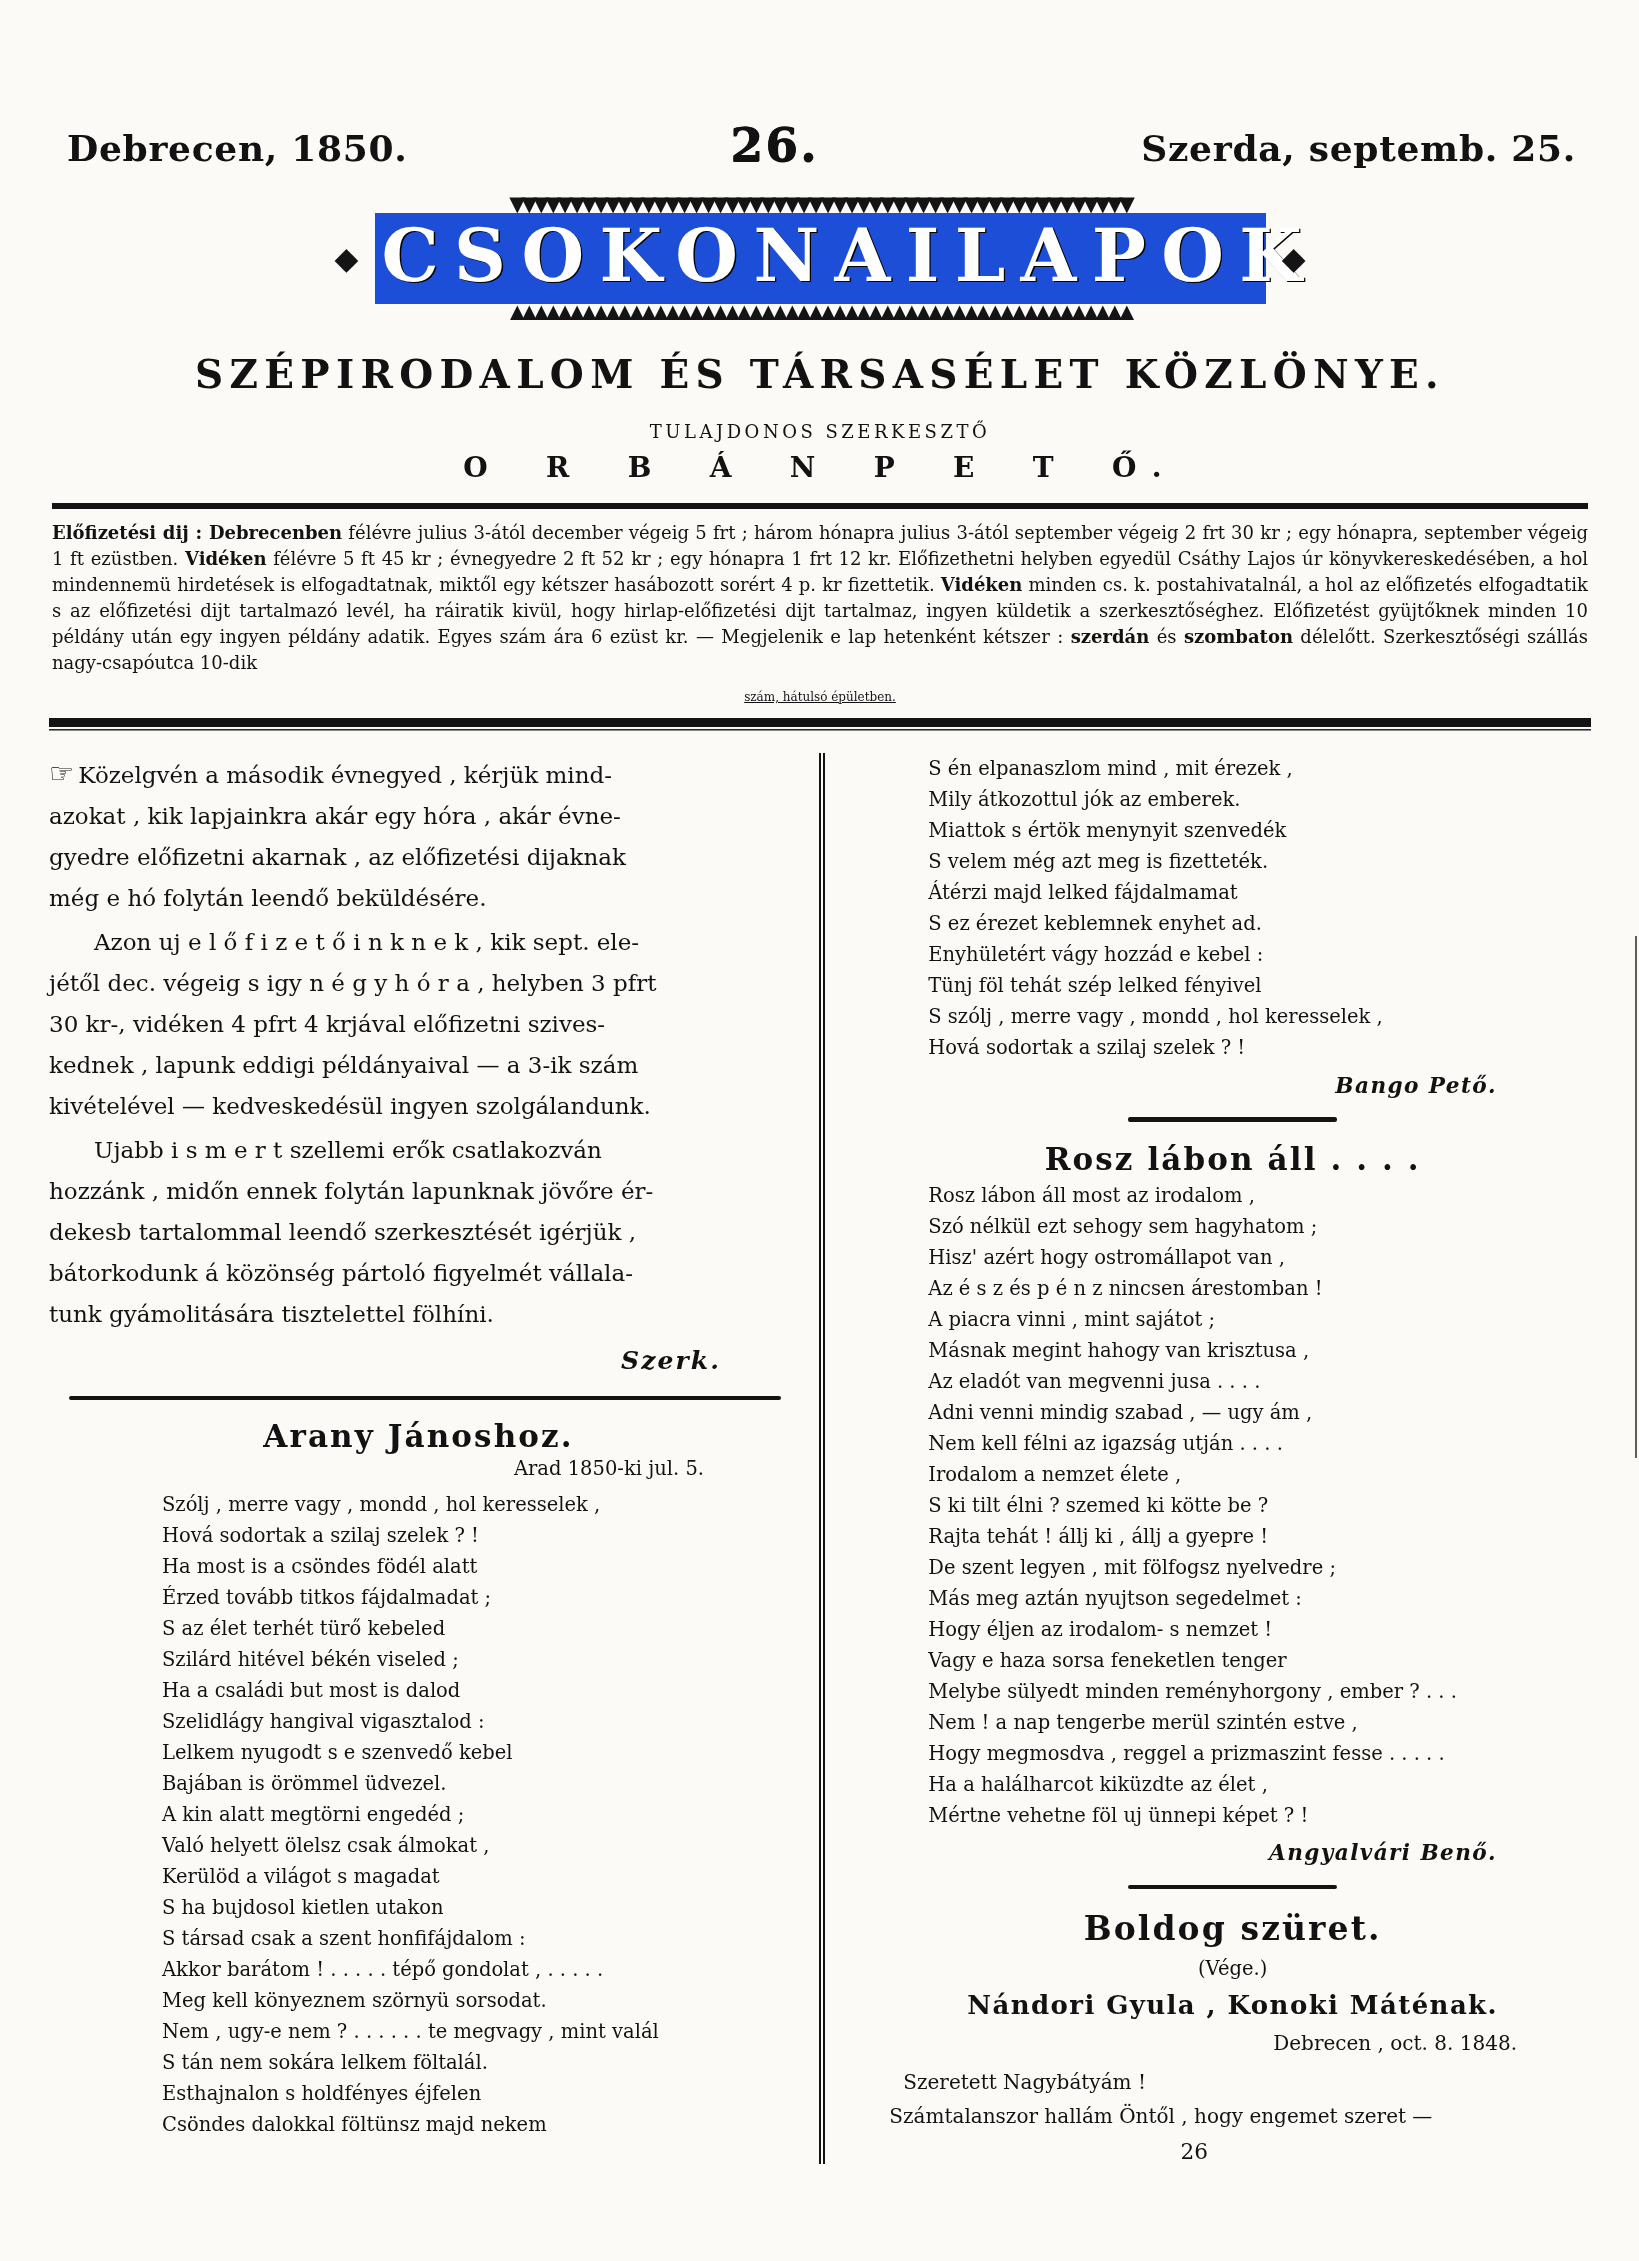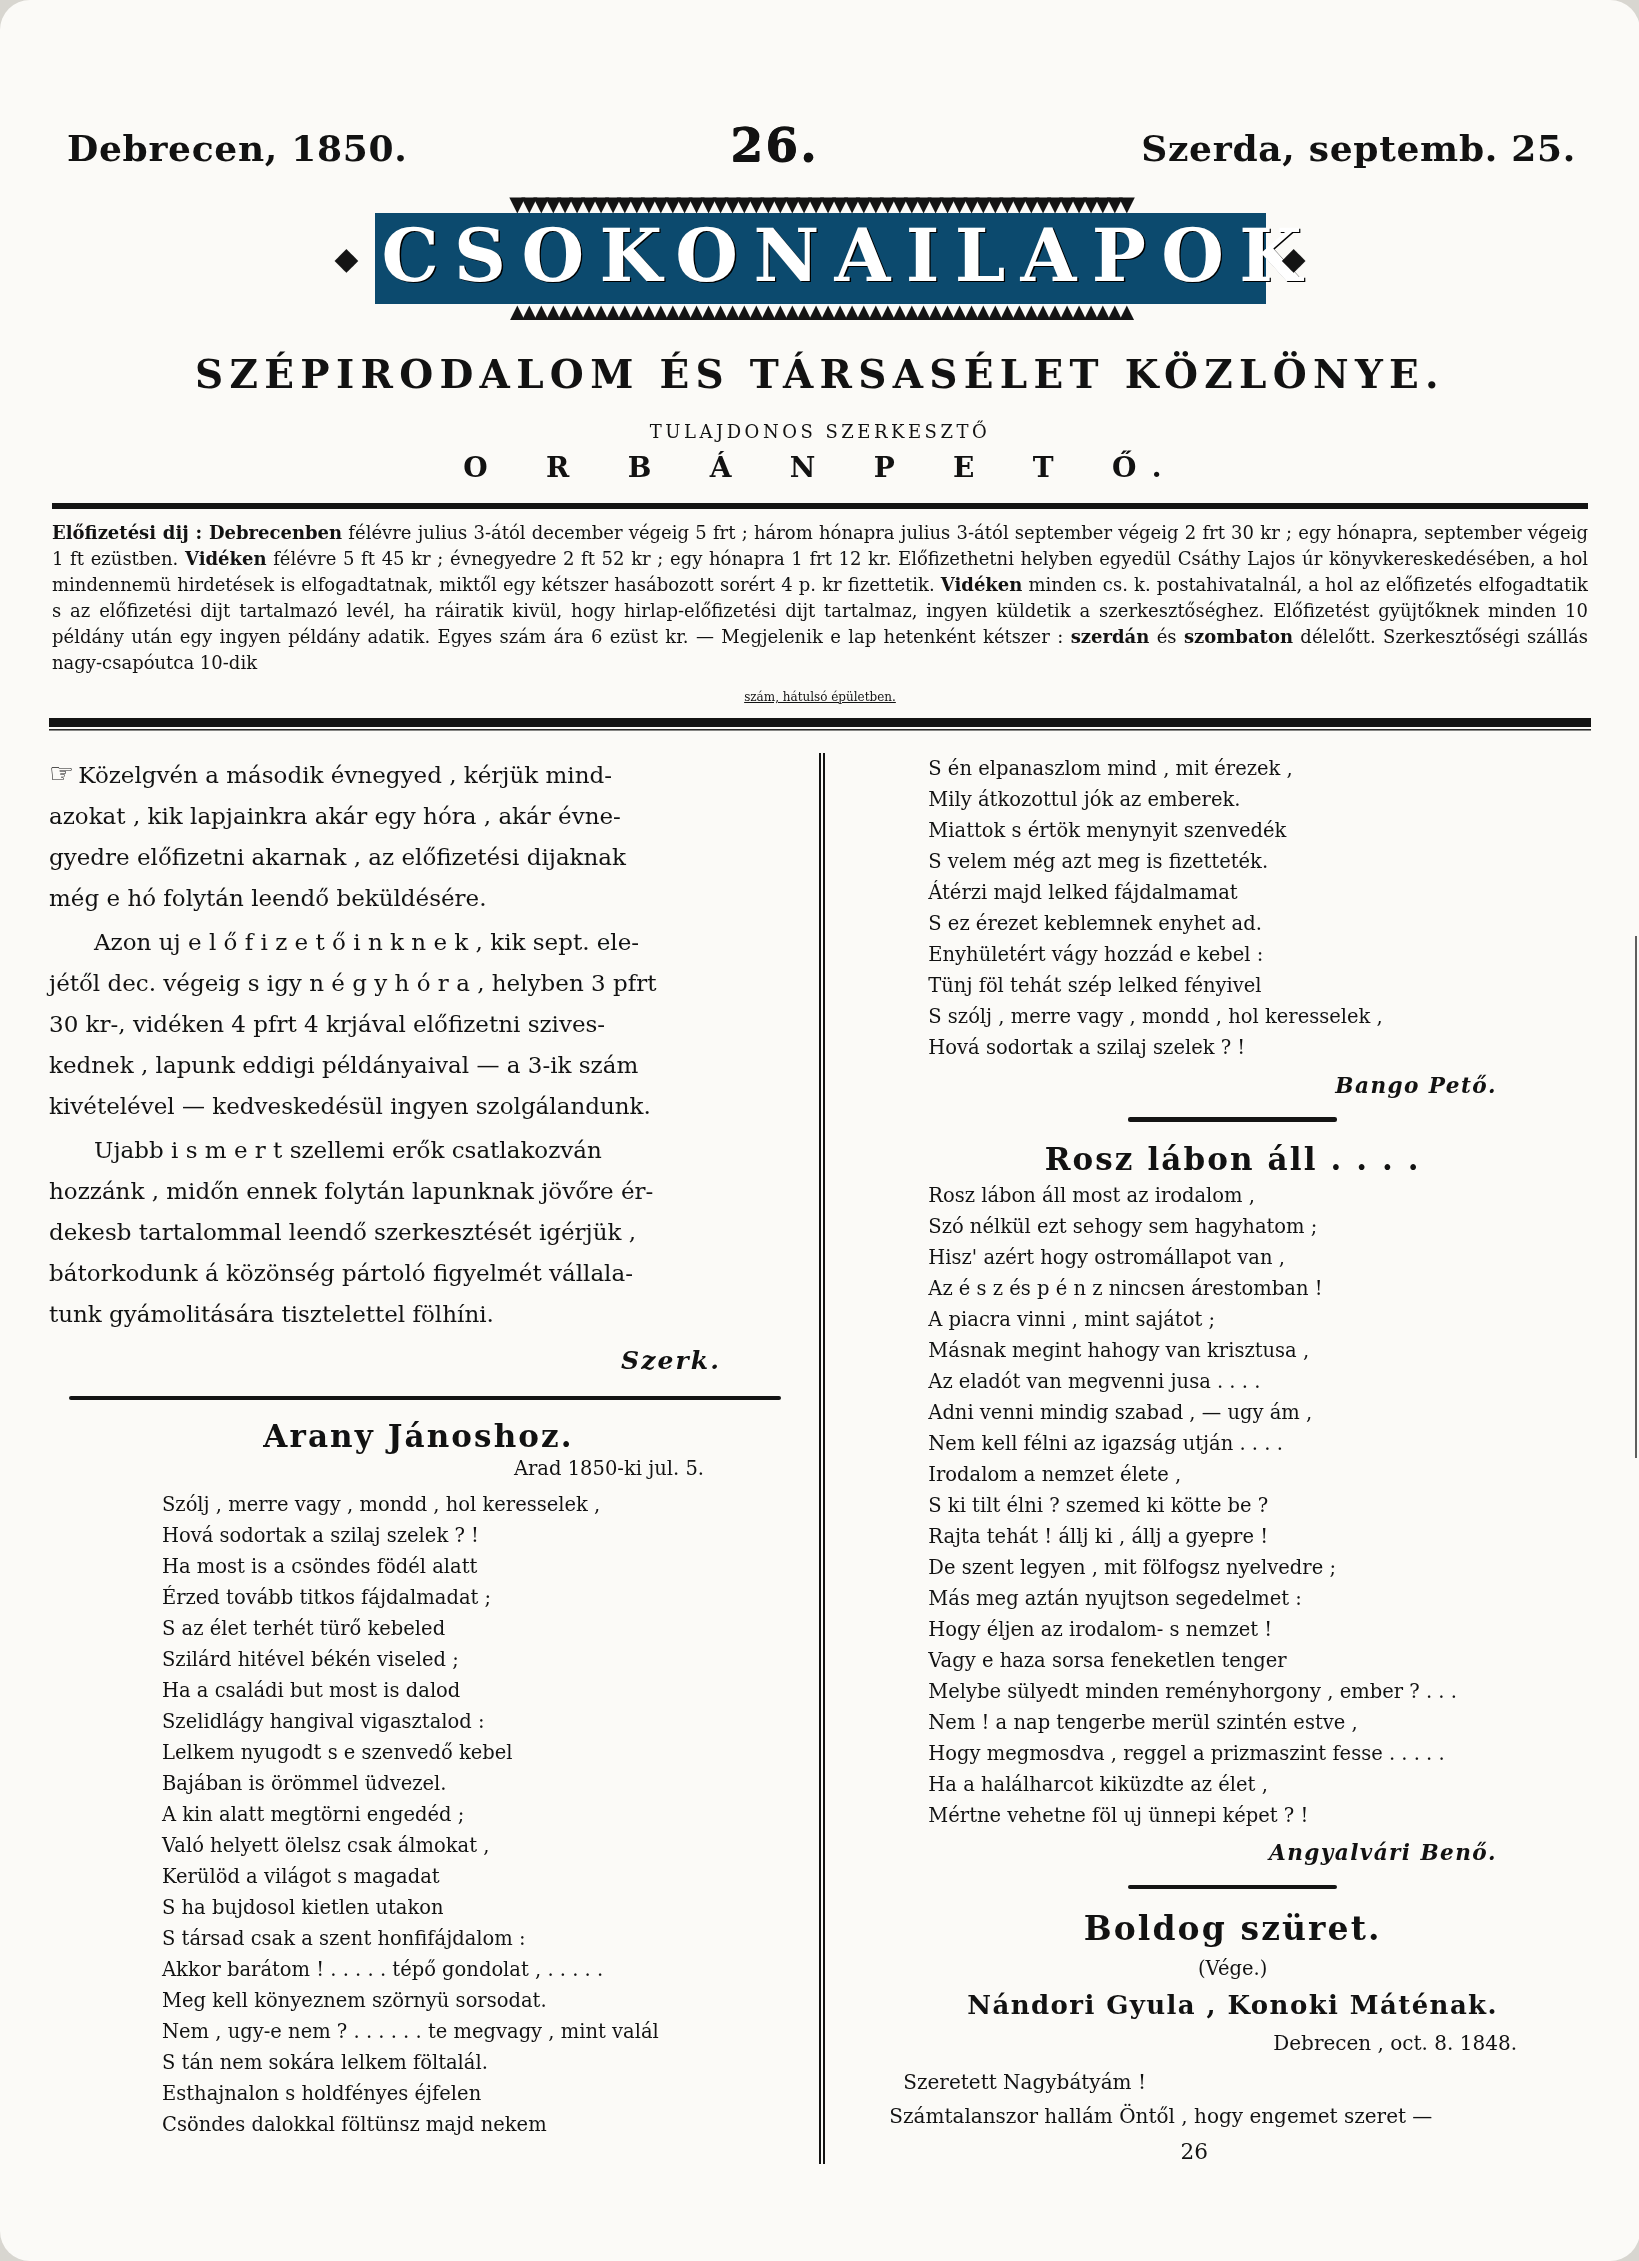--- a/index.html
+++ b/index.html
@@ -5,41 +5,40 @@
 <style>
   html,body{margin:0;padding:0;background:#d8d6d0;}
   .page{
     position:relative;
     width:1640px;height:2261px;
     margin:0 auto;
     background:#fbfaf7;
     color:#121212;
     font-family:"DejaVu Serif","Liberation Serif",serif;
     overflow:hidden;
-    border-radius:30px;
   }
   
   .top-row{
     display:flex;justify-content:space-between;align-items:baseline;
     padding:117px 64px 0 67px;
   }
   .top-place{font-size:36px;font-weight:700;letter-spacing:0.7px;}
   .top-issue{font-size:47px;font-weight:900;letter-spacing:2.1px;
     text-shadow:0.7px 0 0 currentColor,0 0.7px 0 currentColor;}
   .top-day{font-size:36px;font-weight:700;letter-spacing:0.7px;}
 
   
   .masthead{position:relative;width:891px;margin:24px auto 0;}
   .spikes{
     color:#141414;text-align:center;overflow:hidden;white-space:nowrap;
     font-size:21px;line-height:16.7px;height:16.7px;letter-spacing:-4.2px;
     font-family:"DejaVu Sans","Liberation Sans",sans-serif;
   }
   .band{
-    position:relative;background:#0c4a6e;color:#ffffff;
+    position:relative;background:#1d4ed8;color:#ffffff;
     text-align:center;padding:5.6px 7px 9.7px;
   }
   .band-title{
     font-size:72px;font-weight:700;letter-spacing:15.3px;line-height:1.05;
     text-shadow:1.4px 1.4px 0 #000;
   }
   .masthead::before,.masthead::after{
     content:"◆";position:absolute;top:50%;transform:translateY(-50%);
     font-size:31px;color:#141414;
     font-family:"DejaVu Sans","Liberation Sans",sans-serif;

